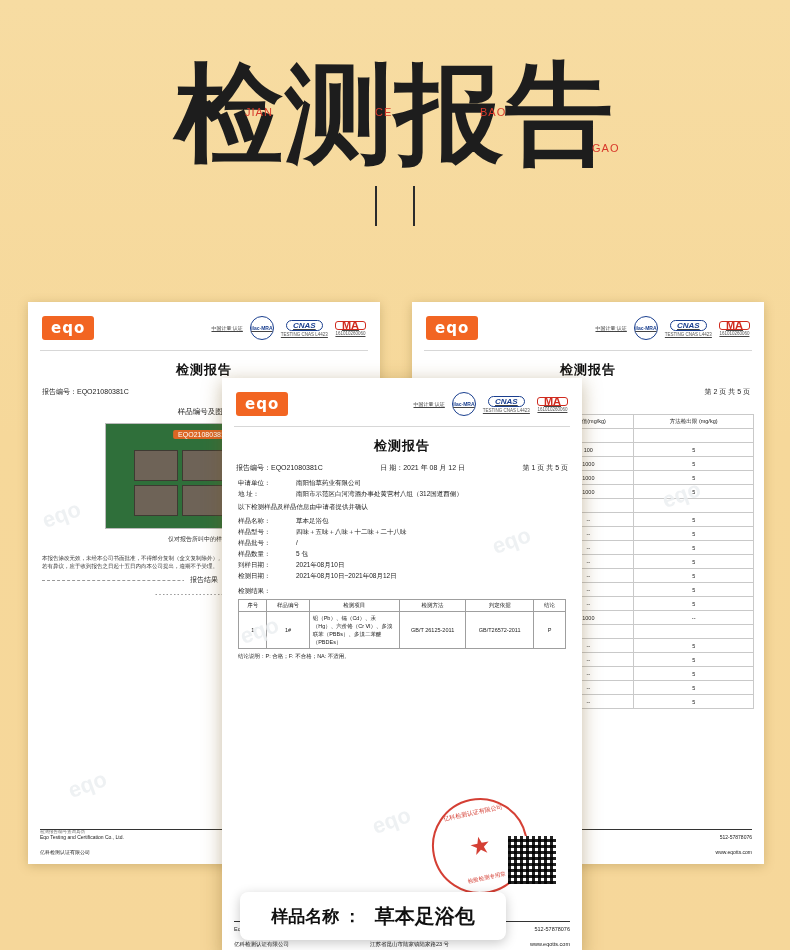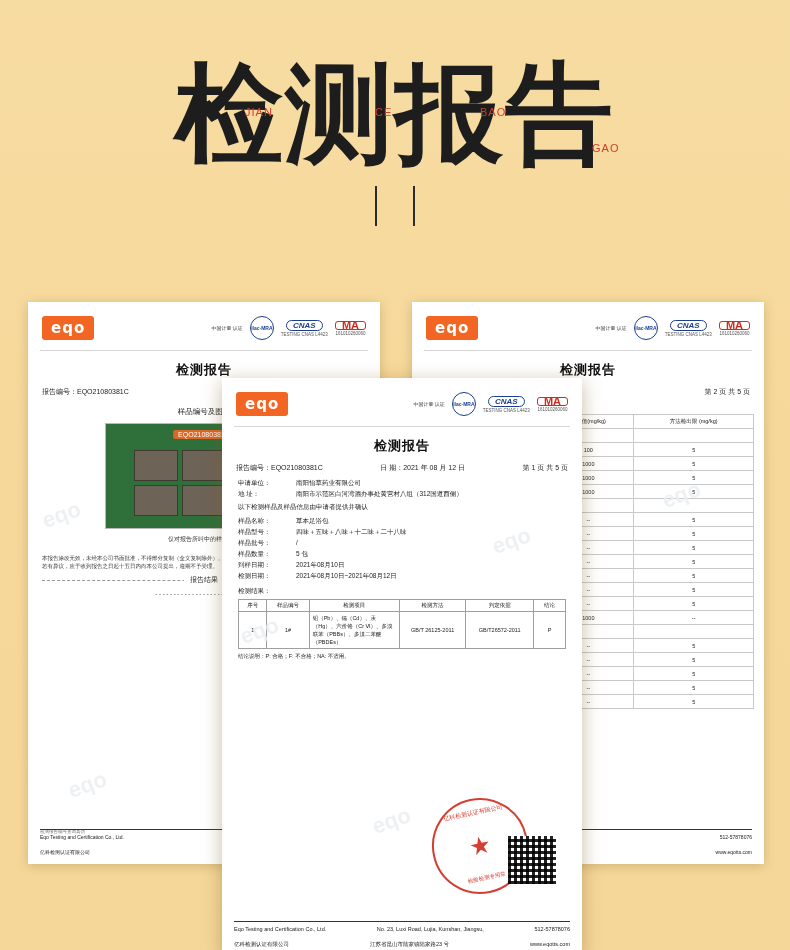--- a/index.html
+++ b/index.html
@@ -38,21 +38,21 @@
   .doc-front{left:222px;top:90px;width:360px;height:578px;box-shadow:0 4px 18px rgba(120,90,30,.40);}
   
   .wm{position:absolute;color:#eceff1;font-weight:bold;font-size:22px;opacity:.85;pointer-events:none;}
   
   .doc-head{display:flex;align-items:center;justify-content:space-between;padding:14px 14px 4px 14px;}
   .logo{
     background:#f26522;color:#fff;font-weight:bold;font-size:15px;
     padding:3px 9px;border-radius:3px;letter-spacing:1px;font-family:"DejaVu Sans",sans-serif;
   }
   .marks{display:flex;align-items:center;gap:7px;}
-  .mark{display:flex;flex-direction:column;align-items:center;font-size:4.5px;color:#444;line-height:5px;}
+  .mark{display:flex;flex-direction:column;align-items:center;font-size:4.5px;color:#444;line-height:5px;text-decoration:underline;}
   .mk-badge{border:1px solid #1a3f8f;color:#1a3f8f;border-radius:50%;width:22px;height:22px;display:flex;align-items:center;justify-content:center;font-size:5px;font-weight:bold;}
   .mk-cnas{border:1px solid #1a3f8f;color:#1a3f8f;border-radius:10px;padding:2px 6px;font-size:8px;font-weight:bold;font-style:italic;}
   .mk-ma{border:1px solid #d02b1f;color:#d02b1f;border-radius:3px;padding:1px 6px;font-size:11px;font-weight:bold;text-align:center;}
   .mk-cap{font-size:4.5px;color:#555;margin-top:1px;}
   .cn-small{font-size:5px;color:#333;line-height:6px;text-align:center;}
   .rule{height:1px;background:#d7d7d7;margin:6px 12px 0 12px;}
   .doc-title{text-align:center;font-size:13px;font-weight:bold;color:#111;margin:10px 0 8px 0;letter-spacing:1px;}
   .meta-row{display:flex;justify-content:space-between;font-size:7px;color:#222;padding:0 14px;margin-bottom:4px;}
   .sec-title{text-align:center;font-size:7.5px;color:#222;margin:10px 0 6px 0;}
   .photo{margin:0 auto;width:196px;height:104px;background:#2f6f3a;position:relative;border:1px solid #bbb;}
@@ -486,15 +486,19 @@
           <span>512-57878076</span>
         </div>
         <div class="foot-row">
           <span>亿科检测认证有限公司</span>
           <span>江苏省昆山市陆家镇陆家路23 号</span>
           <span>www.eqotts.com</span>
         </div>
       </div>
     </div>
 
+    <div class="callout callout-1">
+      <span class="k">样品名称 ：</span>
+      <span>草本足浴包</span>
+    </div>
 
   </div>
 </div>
 
 </body></html>

